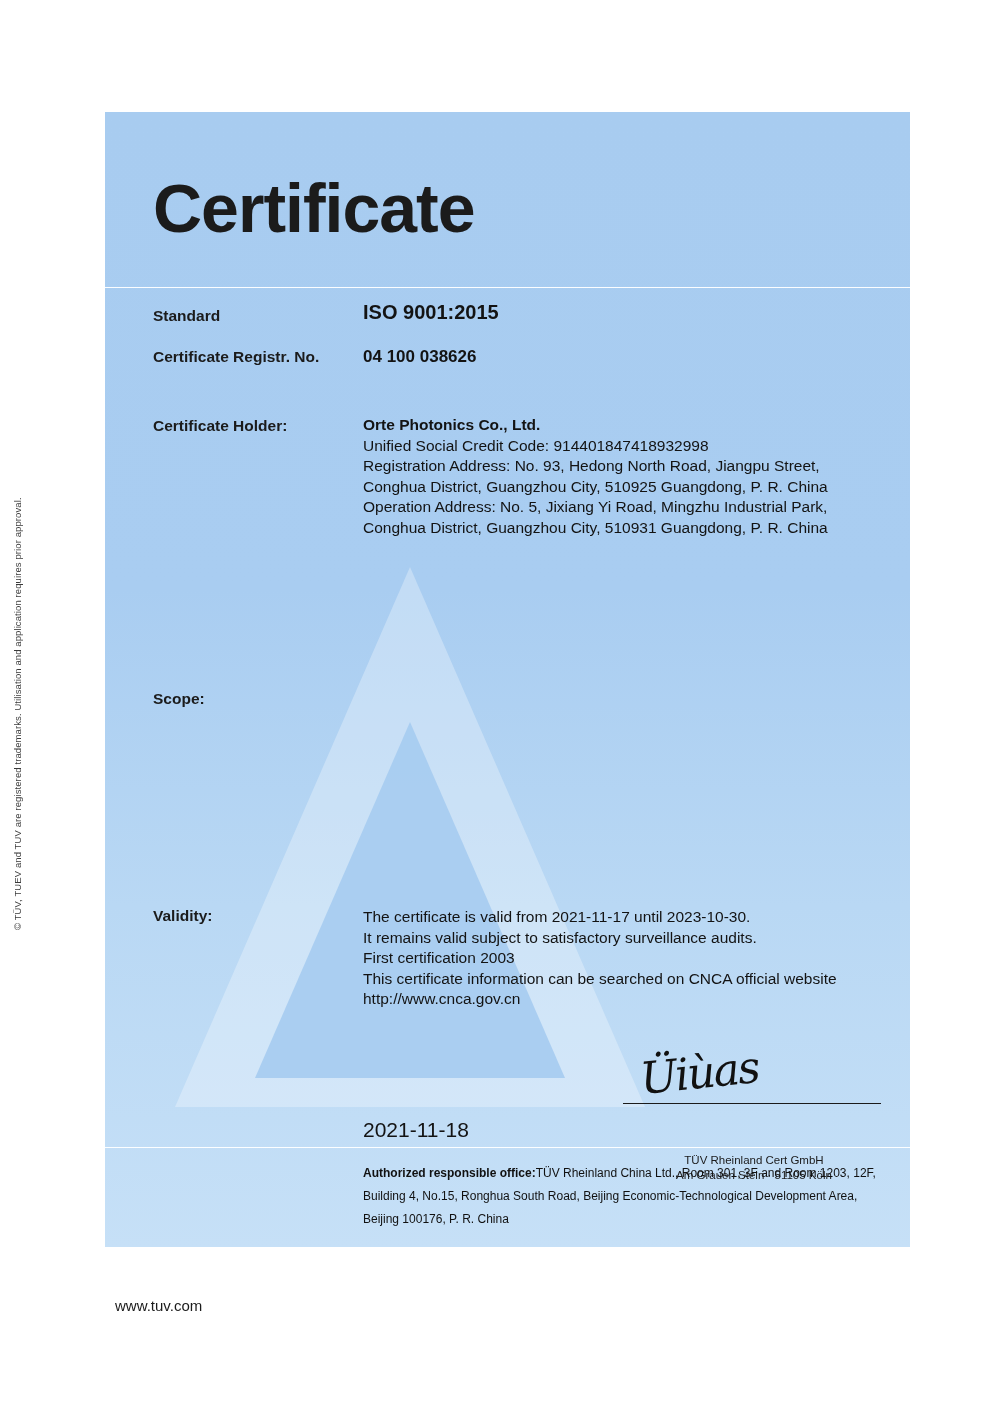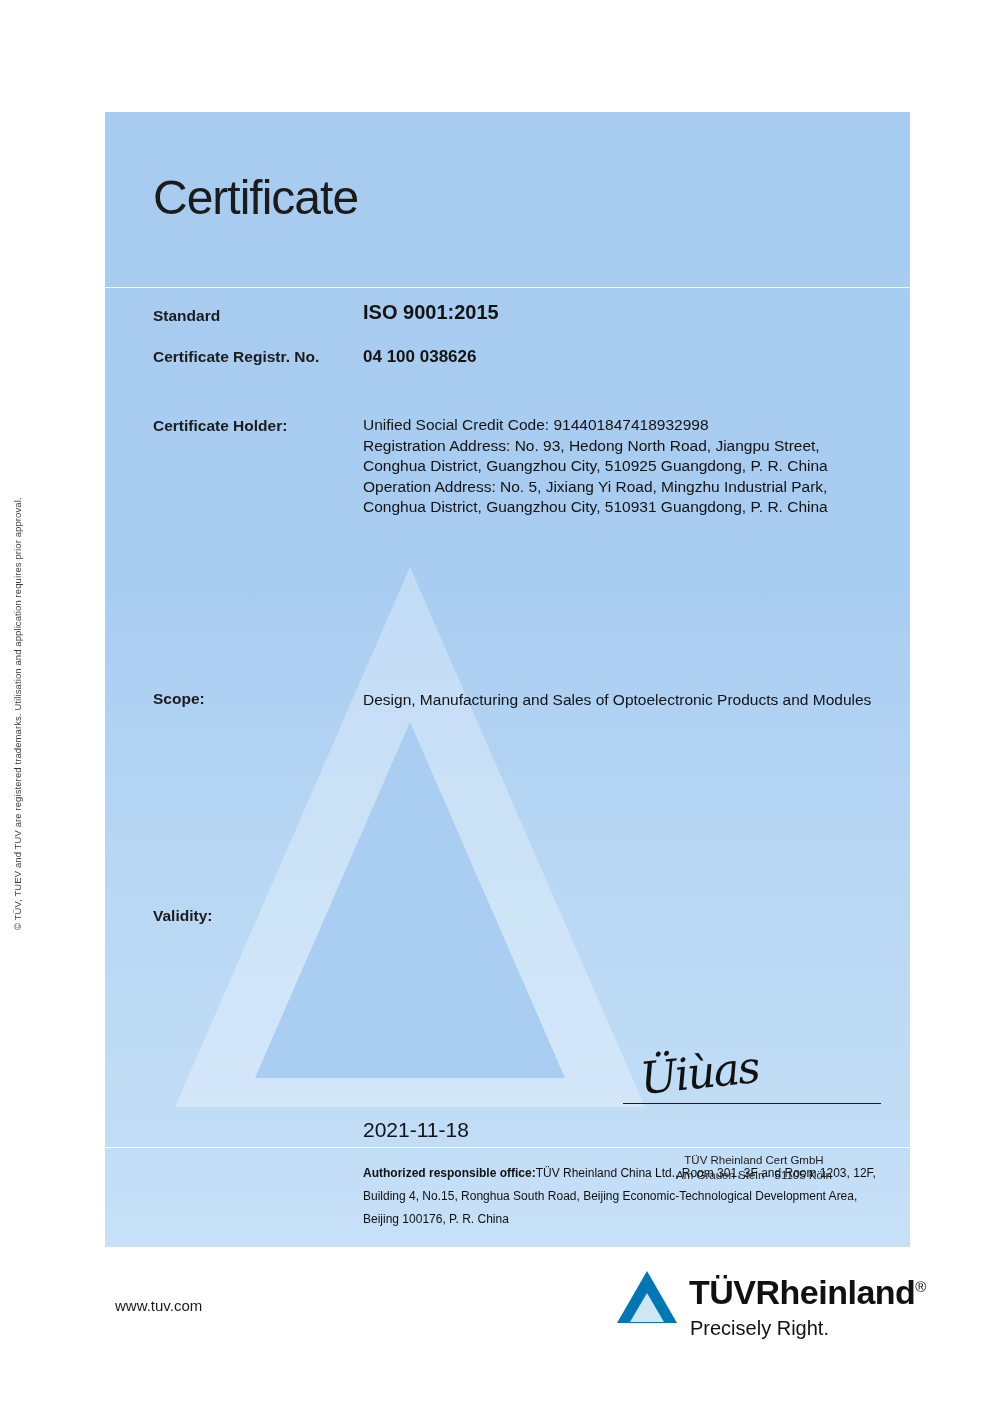--- a/index.html
+++ b/index.html
@@ -80,22 +80,22 @@
     background: #ffffff;
     opacity: 0.95;
   }
   .hr-top { top: 175px; }
   .hr-bottom { top: 1035px; }
 
   .title {
     position: absolute;
     left: 48px;
     top: 62px;
-    font-size: 48px;
-    font-weight: 400;
+    font-size: 68px;
+    font-weight: 700;
     color: #1b1b1b;
     letter-spacing: -1px;
     line-height: 1;
   }
 
   .lbl {
     position: absolute;
     font-size: 15.5px;
     color: #1b1b1b;
     font-weight: 700;
@@ -339,51 +339,49 @@
     <div class="title">Certificate</div>
 
     <div class="lbl standard-lbl">Standard</div>
     <div class="val standard-val">ISO 9001:2015</div>
 
     <div class="lbl regno-lbl">Certificate Registr. No.</div>
     <div class="val regno-val">04 100 038626</div>
 
     <div class="lbl holder-lbl">Certificate Holder:</div>
     <div class="val holder-val">
+      <div class="bold">Orte Photonics Co., Ltd.</div>
       <div style="white-space: pre-wrap;">Unified Social Credit Code: 914401847418932998
 Registration Address: No. 93, Hedong North Road, Jiangpu Street, Conghua District, Guangzhou City, 510925 Guangdong, P. R. China
 Operation Address: No. 5, Jixiang Yi Road, Mingzhu Industrial Park, Conghua District, Guangzhou City, 510931 Guangdong, P. R. China</div>
     </div>
 
     <div class="lbl scope-lbl">Scope:</div>
-    <div class="val scope-val">Design, Manufacturing and Sales of Optoelectronic Products and Modules</div>
 
 
     <div class="lbl validity-lbl">Validity:</div>
+    <div class="val validity-val" style="white-space: pre-wrap;">The certificate is valid from 2021-11-17 until 2023-10-30.
+It remains valid subject to satisfactory surveillance audits.
+First certification 2003
+This certificate information can be searched on CNCA official website http://www.cnca.gov.cn</div>
 
     <div class="val issue-date">2021-11-18</div>
 
     <div class="signature">Üiùas</div>
     <div class="sig-line"></div>
     <div class="sig-org">
       <div>TÜV Rheinland Cert GmbH</div>
       <div>Am Grauen Stein · 51105 Köln</div>
     </div>
 
     <div class="auth-block">
       <span class="bold">Authorized responsible office:</span><span>TÜV Rheinland China Ltd., Room 301, 3F and Room 1203, 12F, Building 4, No.15, Ronghua South Road, Beijing Economic-Technological Development Area, Beijing 100176, P. R. China</span>
     </div>
   </div>
 
   <div class="footer">
     <div class="tuv-url">www.tuv.com</div>
 
 
 
-    <div class="tuvlogo">
-      <div class="tri-outer"></div>
-      <div class="tri-inner"></div>
-      <div class="brand"><span>TÜVRheinland</span><span class="reg">®</span></div>
-      <div class="tagline">Precisely Right.</div>
-    </div>
   </div>
 
 </div>
 
 </body></html>

